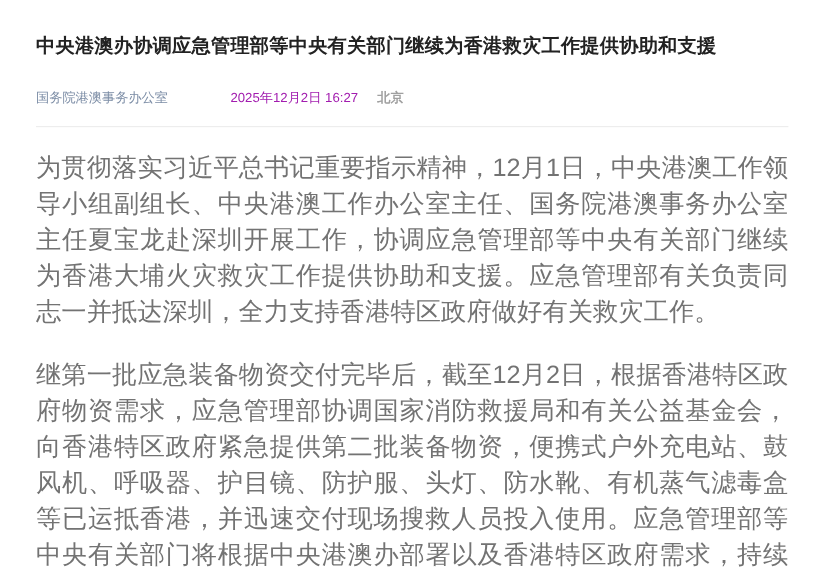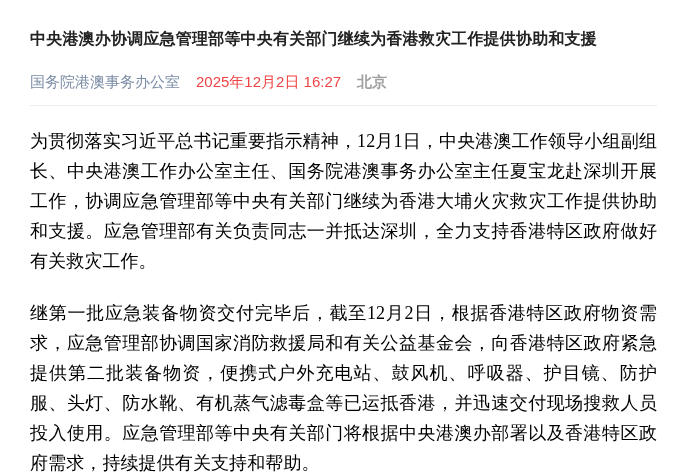--- a/index.html
+++ b/index.html
@@ -27,53 +27,53 @@
     font-weight: bold;
     color: #222222;
     letter-spacing: 0.2px;
     margin: 0 0 0 0;
     padding-top: 4px;
   }
   .meta-row {
     margin-top: 18px;
     display: flex;
     align-items: flex-start;
-    font-size: 15px;
+    font-size: 11px;
     color: #9a9a9a;
     line-height: 18px;
   }
   .meta-source {
     color: #7b8ca5;
     margin-right: 16px;
   }
   .meta-time {
-    color: #ef4444;
+    color: #a21caf;
     margin-right: 16px;
+    margin-left: 36px;
   }
   .meta-place {
     color: #a0a0a0;
     font-weight: bold;
   }
   .divider {
     margin-top: 14px;
     border-top: 1px solid #ededed;
     width: 100%;
   }
   .body-text {
     margin-top: 20px;
   }
   .body-text p {
     margin: 0 0 22px 0;
-    font-size: 18px;
+    font-size: 21px;
     line-height: 30px;
-    color: #000000;
+    color: #737373;
     text-align: justify;
     text-justify: inter-ideograph;
     letter-spacing: 0.1px;
-    font-family: Liberation Serif, serif;
   }
   .body-text p:last-child {
     margin-bottom: 12px;
   }
 </style>
 </head>
 <body>
 
 <div class="page">
 

